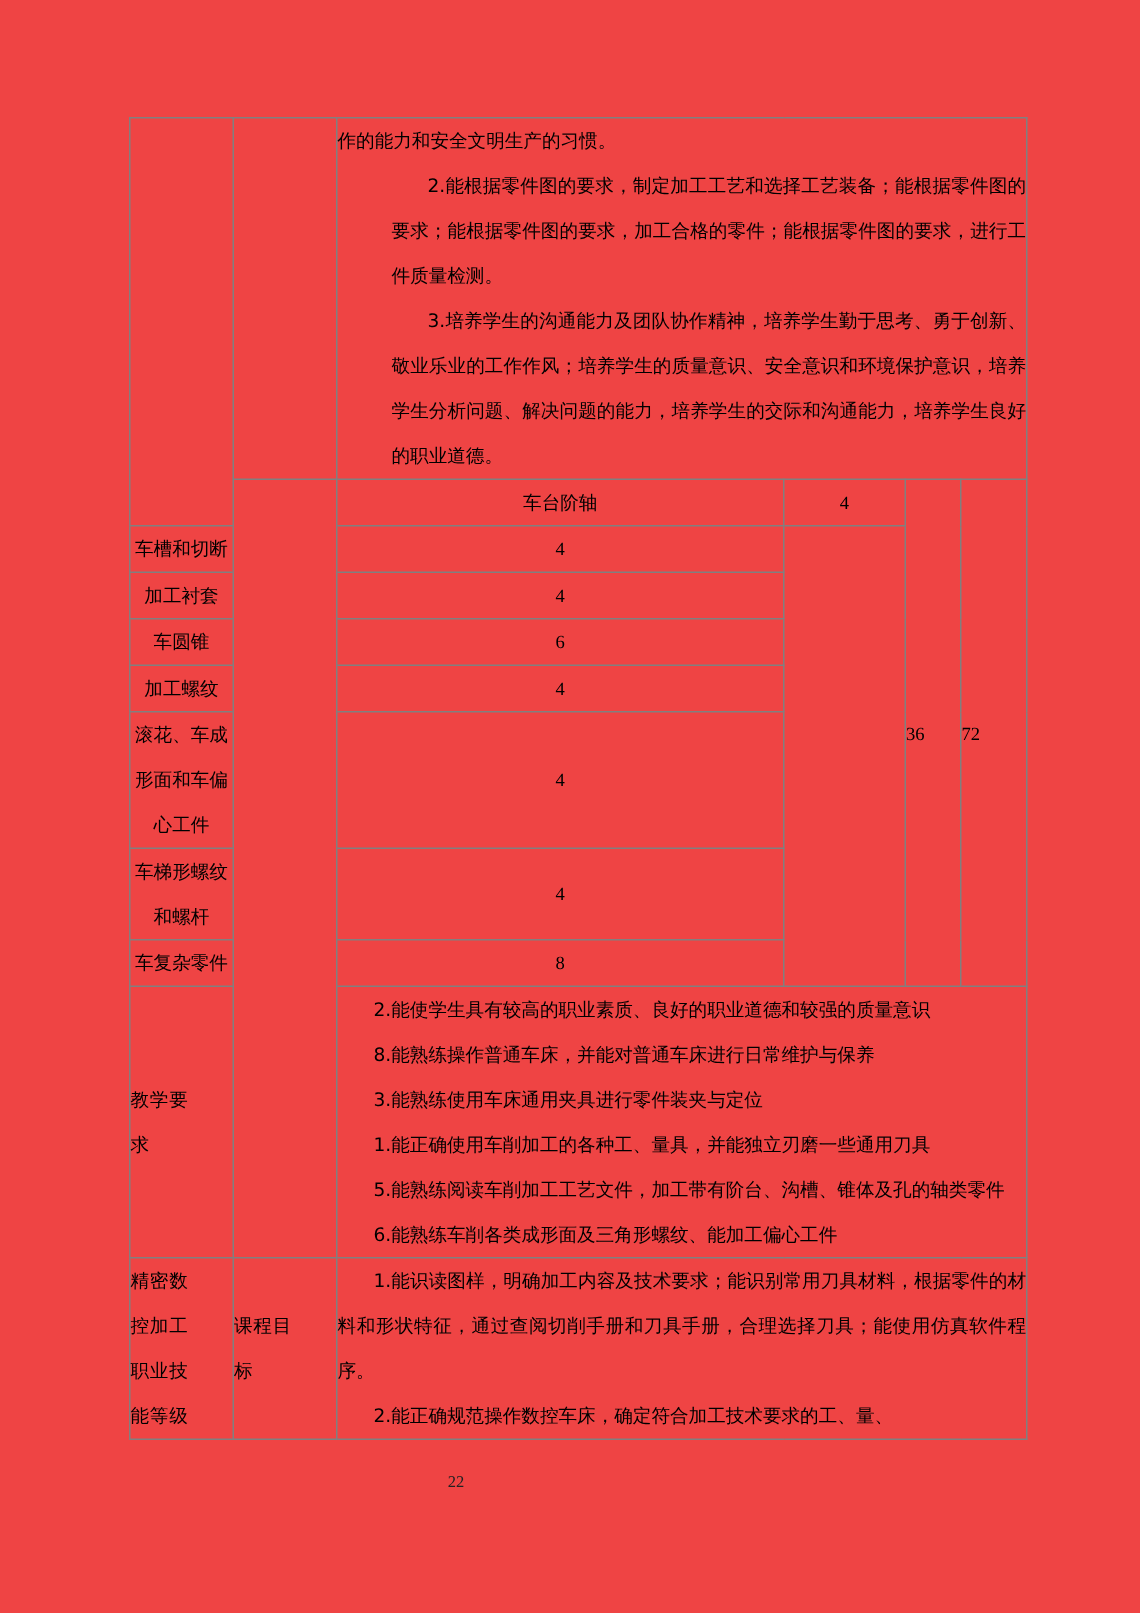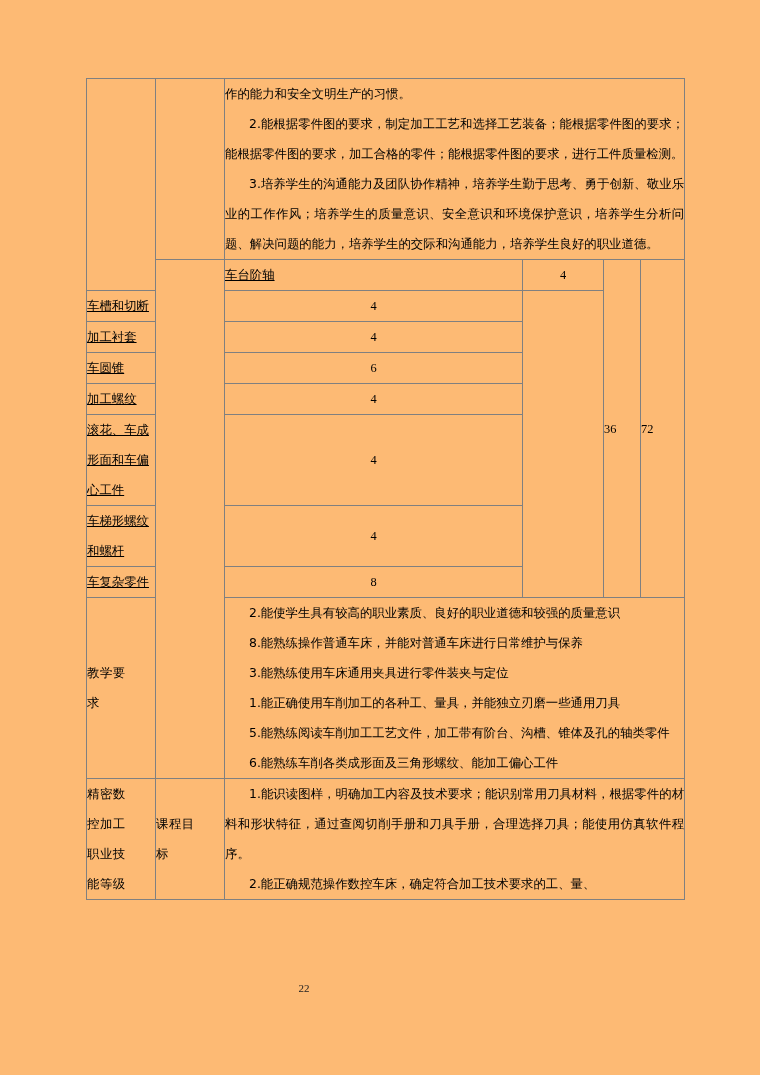--- a/index.html
+++ b/index.html
@@ -13,21 +13,21 @@
     font-family: "DejaVu Sans", "Liberation Sans", sans-serif;
     color: #000000;
     position: relative;
     overflow: hidden;
   }
   .page {
     position: absolute;
     left: 0; top: 0;
     width: 760px;
     height: 1075px;
-    background: #fdba74;
+    background: #ef4444;
   }
   .doc-table {
     position: absolute;
     left: 86px;
     top: 78px;
     width: 598px;
     border-collapse: collapse;
     table-layout: fixed;
   }
   .doc-table td {
@@ -60,39 +60,38 @@
     padding: 6px 9px 8px 9px;
     line-height: 31.5px;
     font-size: 12.6px;
     text-align: justify;
     text-justify: inter-ideograph;
   }
   .bodycell p {
     margin: 0;
     text-indent: 0;
   }
-  .bodycell p.ind { text-indent: 24px; }
+  .bodycell p.ind { text-indent: 24px; margin-left: 36px; }
 
   
   .reqcell {
     padding: 5px 9px 6px 9px;
     line-height: 30px;
     font-size: 12.4px;
     text-align: justify;
     text-justify: inter-ideograph;
   }
   .reqcell p { margin: 0; text-indent: 24px; }
 
   
   .item-name {
-    text-align: left;
+    text-align: center;
     height: 30px;
     line-height: 30px;
     font-size: 12.6px;
-    text-decoration: underline;
   }
   .item-hours {
     text-align: center;
     height: 30px;
     line-height: 30px;
     font-size: 12.6px;
   }
   .span-num {
     font-size: 12.6px;
     vertical-align: middle;

